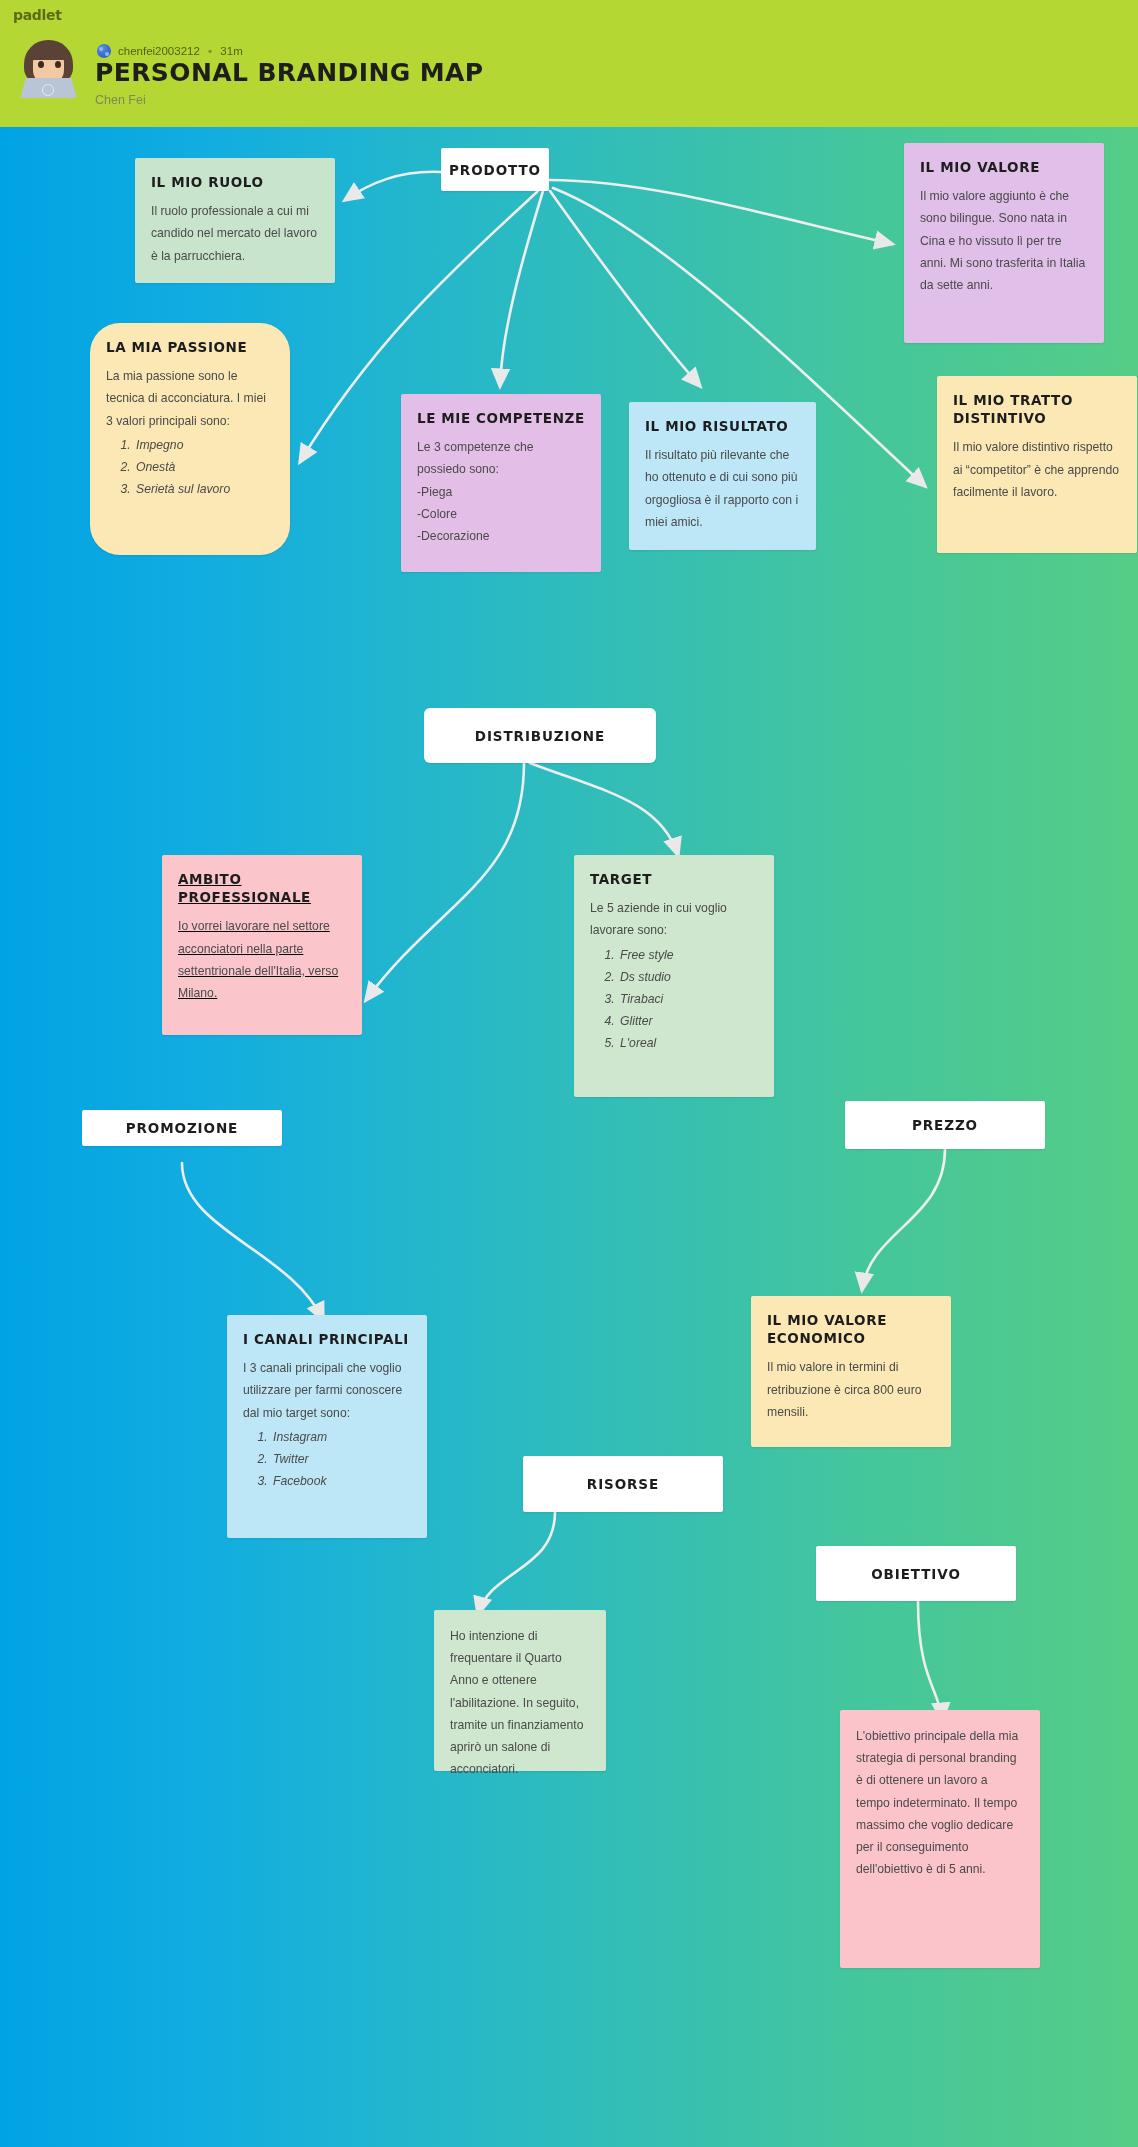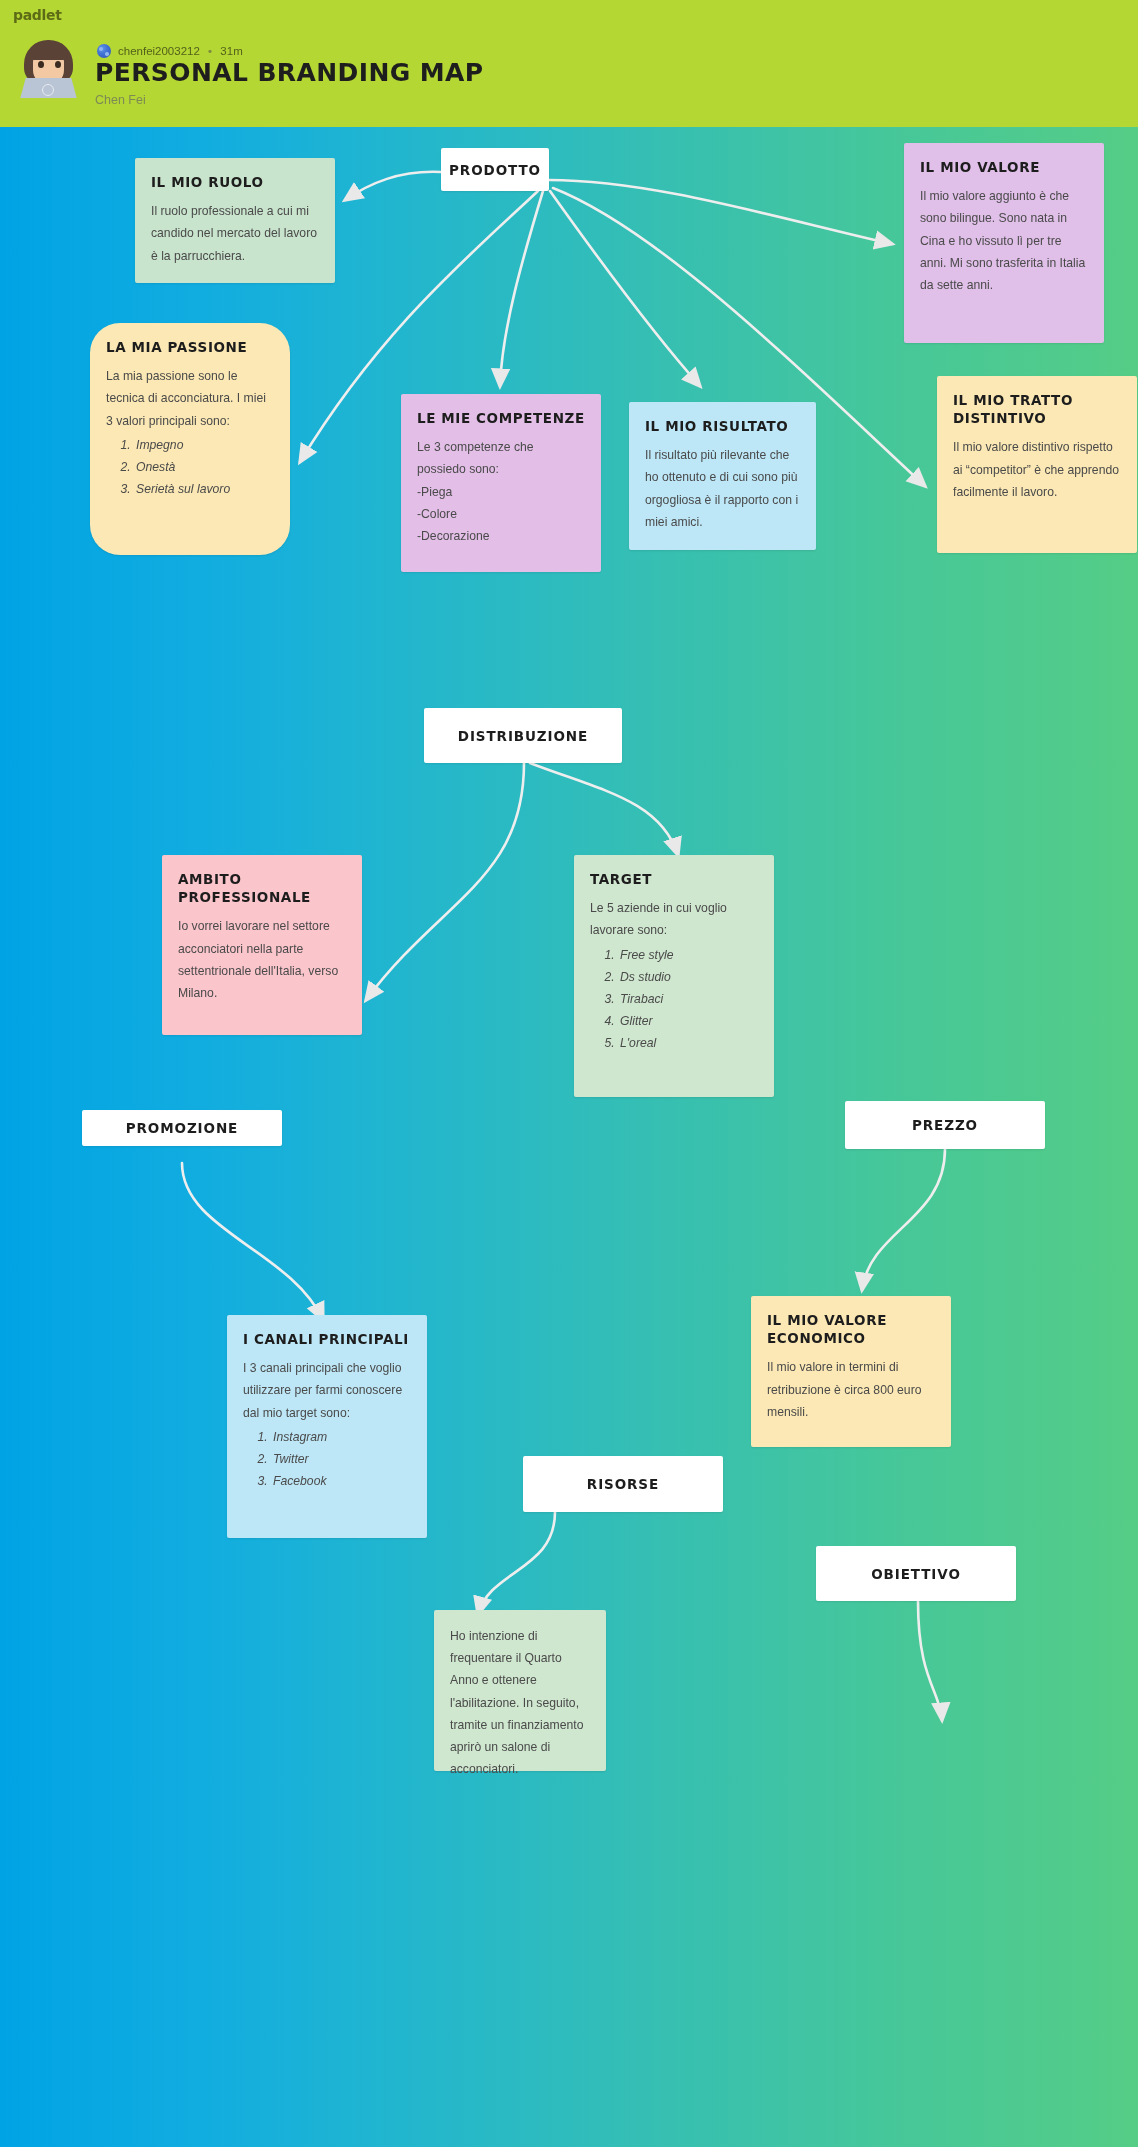--- a/index.html
+++ b/index.html
@@ -273,21 +273,21 @@
     </div>
 
     <div id="page-title">PERSONAL BRANDING MAP</div>
     <div id="page-subtitle">Chen Fei</div>
   </div>
 
   <div class="node topic" style="left:441px; top:148px; width:108px; height:43px;">
     <span class="t-label">PRODOTTO</span>
   </div>
 
-  <div class="node topic" style="left:424px; top:708px; width:198px; height:55px;">
+  <div class="node topic" style="left:424px; top:708px; width:232px; height:55px;border-radius:6px;">
     <span class="t-label">DISTRIBUZIONE</span>
   </div>
 
   <div class="node topic" style="left:82px; top:1110px; width:200px; height:36px;">
     <span class="t-label">PROMOZIONE</span>
   </div>
 
   <div class="node topic" style="left:845px; top:1101px; width:200px; height:48px;">
     <span class="t-label">PREZZO</span>
   </div>
@@ -333,21 +333,21 @@
   <div class="node card pal-purple2" style="left:904px; top:143px; width:200px; height:200px;">
     <div class="c-title">IL MIO VALORE</div>
     <div class="c-body">Il mio valore aggiunto è che sono bilingue. Sono nata in Cina e ho vissuto lì per tre anni. Mi sono trasferita in Italia da sette anni.</div>
   </div>
 
   <div class="node card pal-yellow" style="left:937px; top:376px; width:200px; height:177px;">
     <div class="c-title">IL MIO TRATTO DISTINTIVO</div>
     <div class="c-body">Il mio valore distintivo rispetto ai “competitor” è che apprendo facilmente il lavoro.</div>
   </div>
 
-  <div class="node card pal-pink" style="left:162px; top:855px; width:200px; height:180px;">
+  <div class="node card pal-pink" style="left:162px; top:855px; width:200px; height:180px;text-decoration:underline;">
     <div class="c-title">AMBITO PROFESSIONALE</div>
     <div class="c-body">Io vorrei lavorare nel settore acconciatori nella parte settentrionale dell'Italia, verso Milano.</div>
   </div>
 
   <div class="node card pal-green2" style="left:574px; top:855px; width:200px; height:242px;">
     <div class="c-title">TARGET</div>
     <div class="c-body">Le 5 aziende in cui voglio lavorare sono:</div>
     <ol class="c-list">
         <li>Free style</li>
         <li>Ds studio</li>
@@ -369,14 +369,17 @@
 
   <div class="node card pal-yellow" style="left:751px; top:1296px; width:200px; height:151px;">
     <div class="c-title">IL MIO VALORE ECONOMICO</div>
     <div class="c-body">Il mio valore in termini di retribuzione è circa 800 euro mensili.</div>
   </div>
 
   <div class="node card pal-green2" style="left:434px; top:1610px; width:172px; height:161px;">
     <div class="c-body">Ho intenzione di frequentare il Quarto Anno e ottenere l'abilitazione. In seguito, tramite un finanziamento aprirò un salone di acconciatori.</div>
   </div>
 
+  <div class="node card pal-pink2" style="left:840px; top:1710px; width:200px; height:258px;">
+    <div class="c-body">L'obiettivo principale della mia strategia di personal branding è di ottenere un lavoro a tempo indeterminato. Il tempo massimo che voglio dedicare per il conseguimento dell'obiettivo è di 5 anni.</div>
+  </div>
 
 </div>
 
 </body></html>

